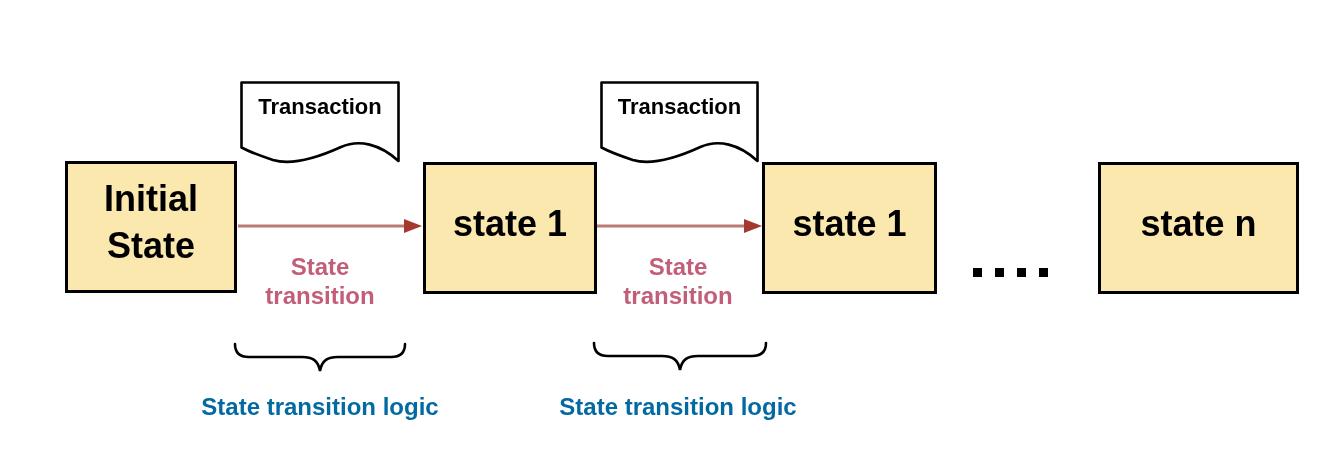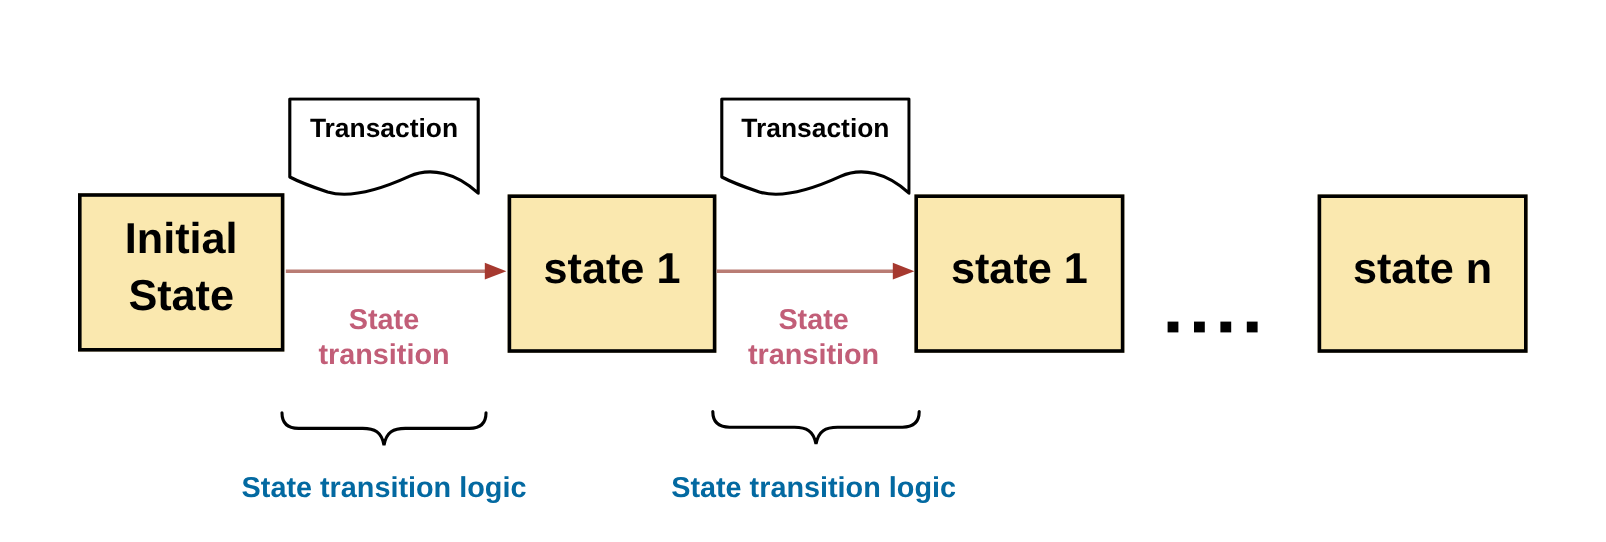--- a/index.html
+++ b/index.html
@@ -25,21 +25,21 @@
     padding-bottom:8px;
     color:#000;
     font-weight:bold;
     font-size:36px;
     line-height:1.3;
     text-align:center;
   }
   #box-initial{left:65px;top:161px;width:172px;height:132px;}
   #box-state1{left:423px;top:162px;width:174px;height:132px;text-align:center;}
   #box-state2{left:762px;top:162px;width:175px;height:132px;}
-  #box-staten{left:1098px;top:162px;width:175px;height:132px;}
+  #box-staten{left:1098px;top:162px;width:201px;height:132px;}
 
   
   .doc{position:absolute;}
   .doc svg{display:block;}
   .doc-label{
     position:absolute;top:13px;left:0;right:0;
     text-align:center;
     font-weight:bold;font-size:22px;color:#000;
   }
   #doc1{left:240px;top:81px;width:160px;height:88px;}

